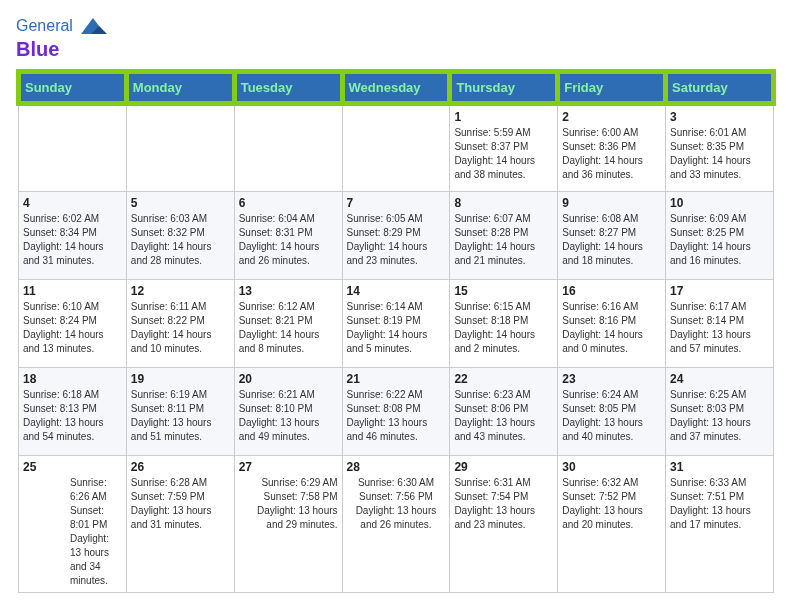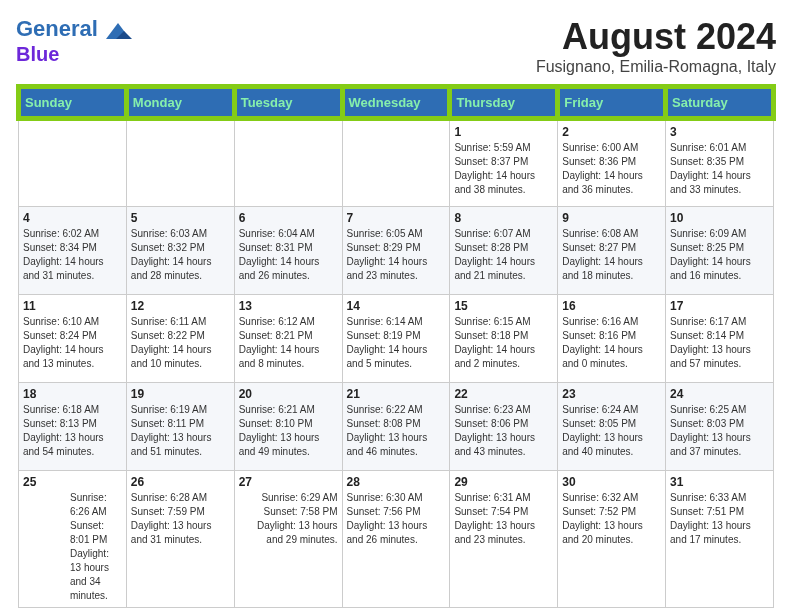--- a/index.html
+++ b/index.html
@@ -15,22 +15,22 @@
       align-items: flex-start;
       justify-content: space-between;
       margin-bottom: 8px;
     }
     .logo {
       display: flex;
       flex-direction: column;
       align-items: flex-start;
     }
     .logo-text {
-      font-size: 22px;
-      font-weight: bold;
+      font-size: 16px;
+      font-weight: normal;
       color: #1a1a2e;
     }
     .logo-text span {
       color: #2e6db4;
     }
     .logo-row {
       display: flex;
       align-items: center;
       gap: 2px;
     }
@@ -98,24 +98,20 @@
         <svg width="28" height="22" style="display:inline;vertical-align:middle;margin-left:2px;" viewBox="0 0 28 22">
           <polygon points="14,2 26,18 2,18" fill="#2e6db4"></polygon>
           <polygon points="20,10 28,18 12,18" fill="#1a4a8a"></polygon>
         </svg>
       </div>
     </div>
     <div>
       <span class="logo-text" style="color:#6d28d9;font-size:20px;font-weight:bold;">Blue</span>
     </div>
   </div>
-  <div class="title-block">
-    <h1>August 2024</h1>
-    <h2>Fusignano, Emilia-Romagna, Italy</h2>
-  </div>
 </div>
 
 <table class="calendar">
   <thead>
     <tr>
     <th>Sunday</th>
         <th>Monday</th>
         <th>Tuesday</th>
         <th>Wednesday</th>
         <th>Thursday</th>
@@ -321,21 +317,21 @@
         </td>
         <td>
           <div class="day-number">27</div>
           <div class="day-info" style="white-space: pre-line; text-align: right;">Sunrise: 6:29 AM
 Sunset: 7:58 PM
 Daylight: 13 hours
 and 29 minutes.</div>
         </td>
         <td>
           <div class="day-number">28</div>
-          <div class="day-info" style="white-space: pre-line;">Sunrise: 6:30 AM
+          <div class="day-info" style="white-space: pre-line; text-align: center;">Sunrise: 6:30 AM
 Sunset: 7:56 PM
 Daylight: 13 hours
 and 26 minutes.</div>
         </td>
         <td>
           <div class="day-number">29</div>
           <div class="day-info" style="white-space: pre-line;">Sunrise: 6:31 AM
 Sunset: 7:54 PM
 Daylight: 13 hours
 and 23 minutes.</div>

